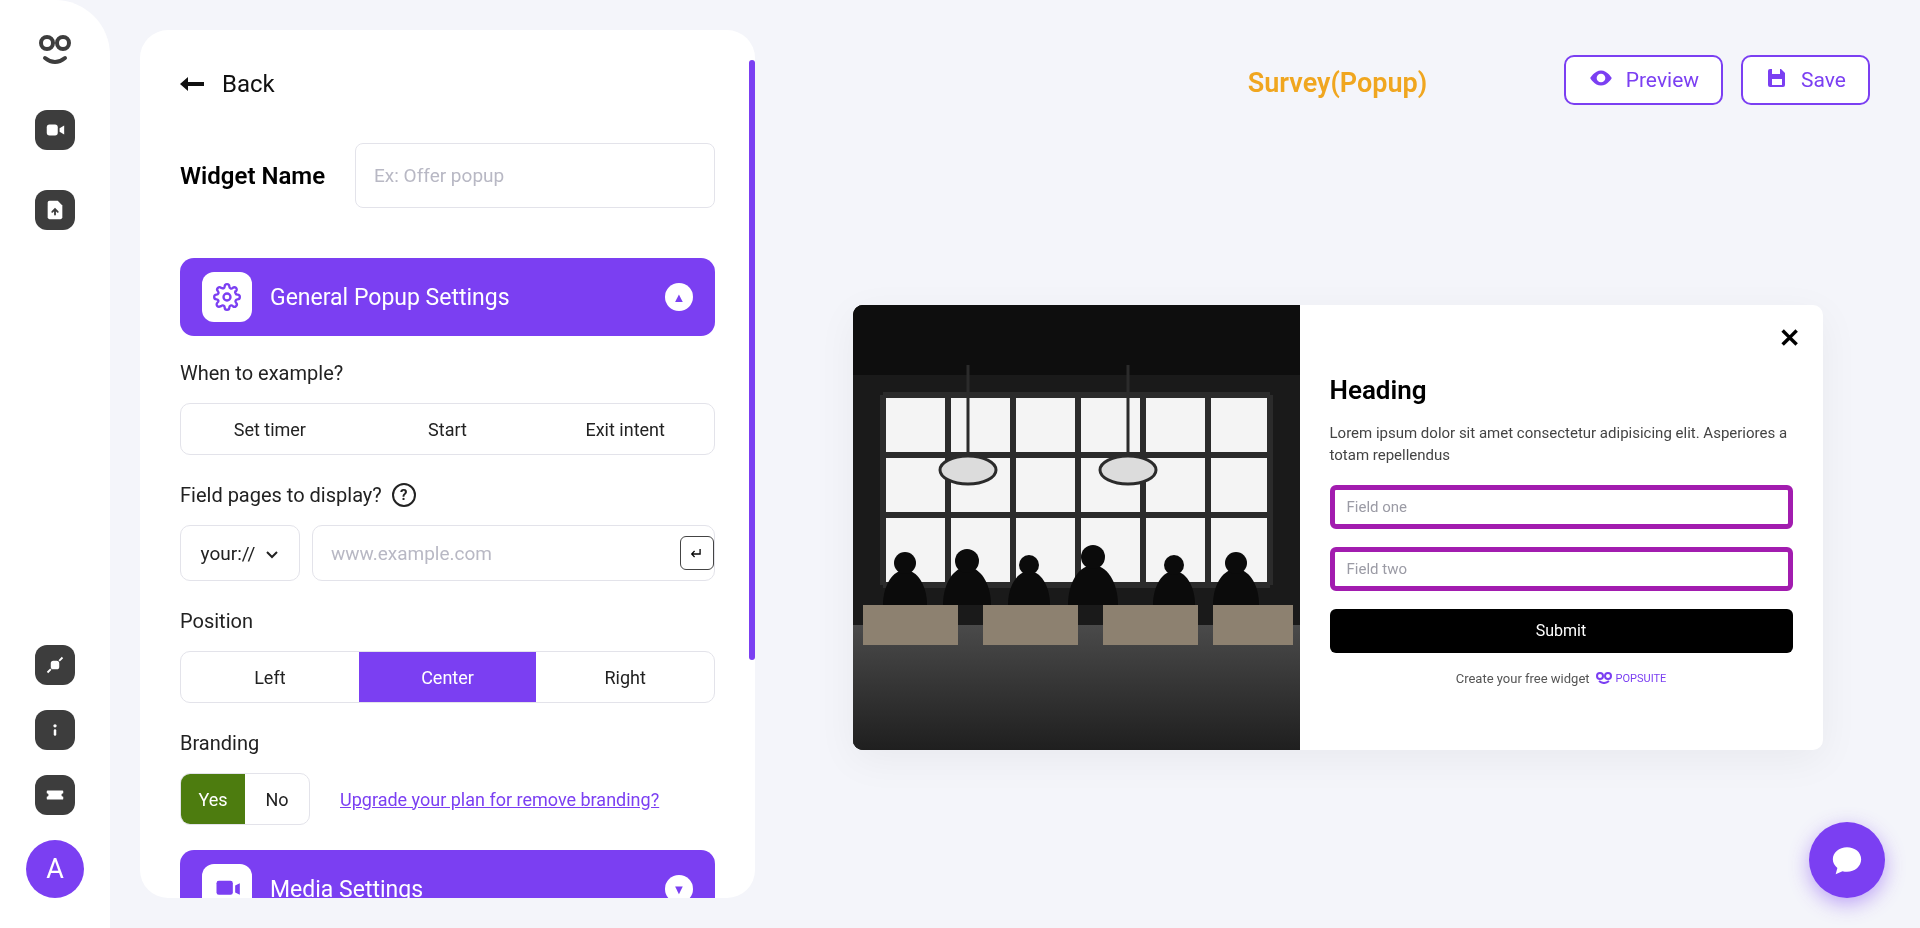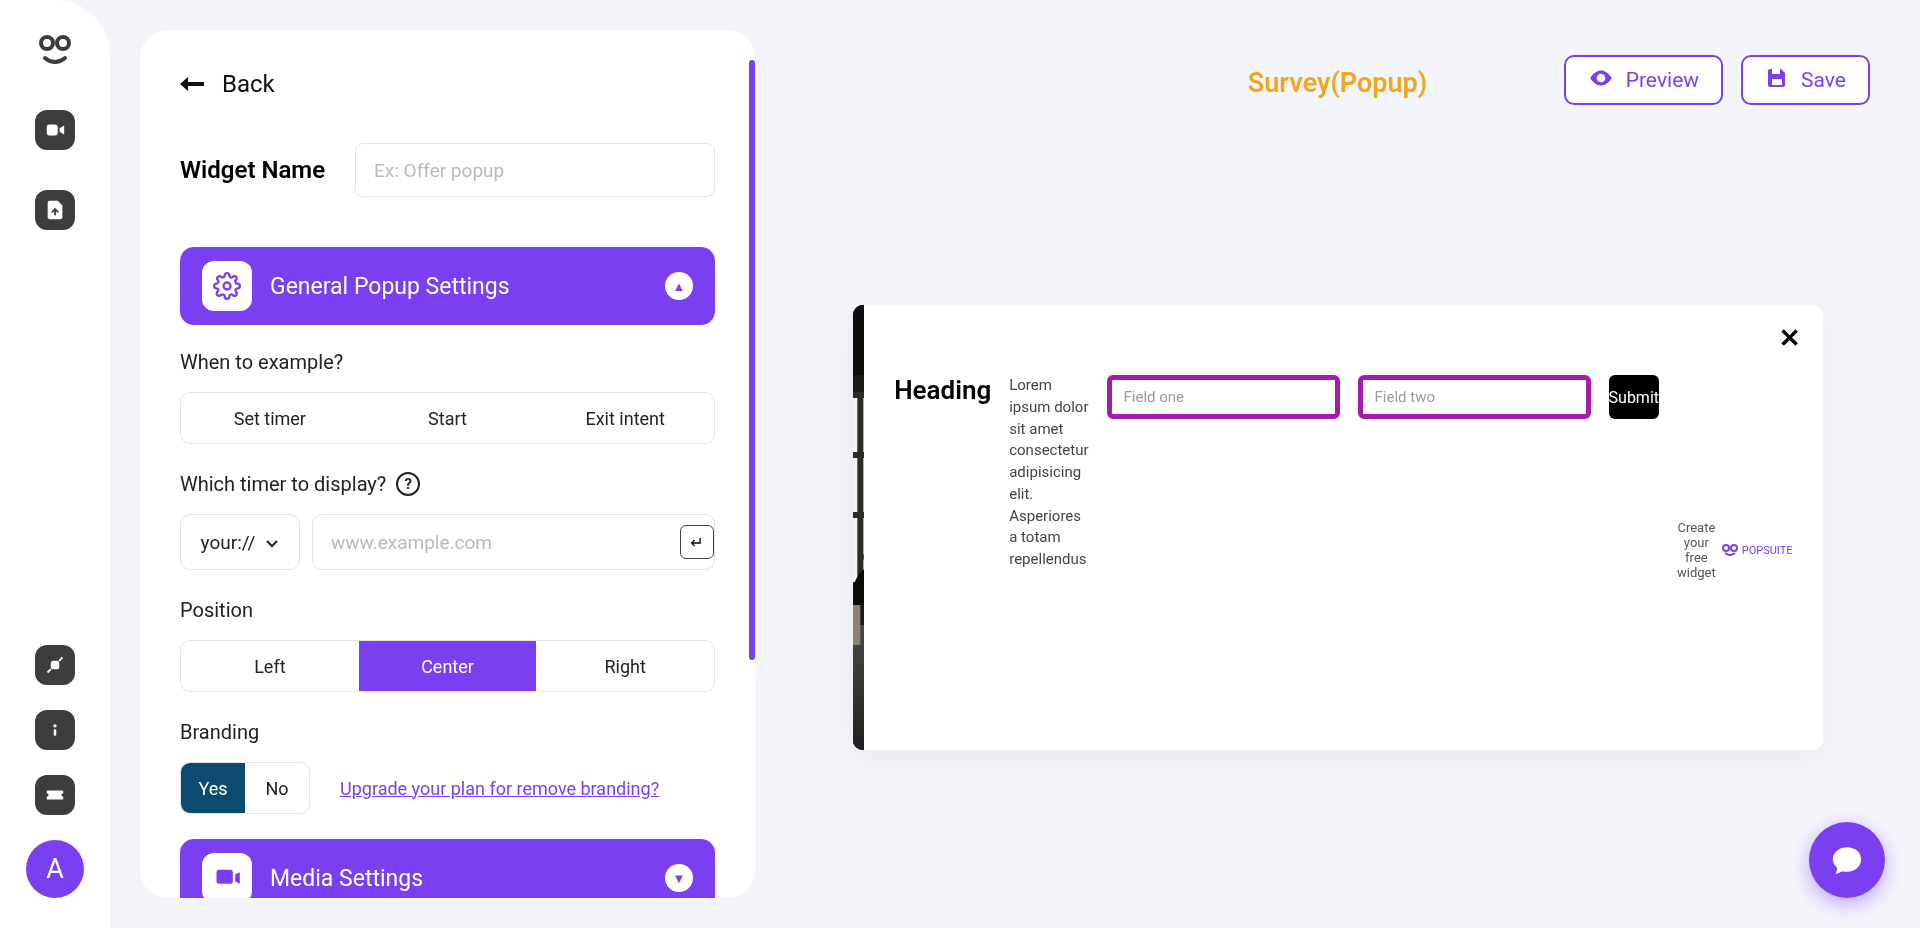--- a/index.html
+++ b/index.html
@@ -14,51 +14,51 @@
   .logo-face{color:#3d3d3d}
   
   .stage{flex:1;display:flex;padding:30px 0 30px 30px}
   
   .panel{width:615px;height:100%;background:#fff;border-radius:28px;padding:40px 40px 30px 40px;position:relative;overflow:hidden}
   .panel::after{content:"";position:absolute;top:30px;right:0;width:6px;height:600px;background:#7b3ff2;border-radius:3px}
   .back-link{display:flex;align-items:center;gap:18px;font-size:24px;color:#111;margin-bottom:45px;cursor:pointer}
   .back-arrow{font-size:22px}
   .row-name{display:flex;align-items:center;gap:30px;margin-bottom:50px}
   .row-name label{font-size:24px;font-weight:600}
-  .name-input{flex:1;height:54px;border:1px solid #e3e3ea;border-radius:8px;padding:0 18px;font-size:19px;color:#333}
+  .name-input{flex:1;height:65px;border:1px solid #e3e3ea;border-radius:8px;padding:0 18px;font-size:19px;color:#333}
   .name-input::placeholder{color:#b8b8c4}
   .accordion-hdr{background:#7b3ff2;color:#fff;border-radius:14px;height:78px;display:flex;align-items:center;padding:0 22px;gap:18px;margin-bottom:25px;cursor:pointer}
   .accordion-hdr .icon-box{width:50px;height:50px;border-radius:12px;background:#fff;color:#7b3ff2;display:flex;align-items:center;justify-content:center}
   .accordion-hdr .title{font-size:23px;flex:1}
   .accordion-hdr .chev{width:28px;height:28px;border-radius:50%;background:#fff;color:#7b3ff2;display:flex;align-items:center;justify-content:center;font-size:13px}
   .sub-label{font-size:20px;color:#222;margin:12px 0 18px 0;display:flex;align-items:center;gap:10px}
   .help-circle{width:24px;height:24px;border:2px solid #222;border-radius:50%;display:flex;align-items:center;justify-content:center;font-size:15px;font-weight:700}
   .segmented{display:flex;border:1px solid #e3e3ea;border-radius:10px;overflow:hidden}
   .segmented .seg{flex:1;height:50px;display:flex;align-items:center;justify-content:center;font-size:18px;color:#222;cursor:pointer}
   .segmented .seg.active{background:#7b3ff2;color:#fff}
   .url-row{display:flex;gap:12px}
   .proto-select{width:120px;height:56px;border:1px solid #e3e3ea;border-radius:10px;display:flex;align-items:center;justify-content:center;gap:10px;font-size:19px;color:#222}
   .url-input-wrap{flex:1;height:56px;border:1px solid #e3e3ea;border-radius:10px;display:flex;align-items:center;padding:0 0 0 18px}
   .url-input{flex:1;border:none;outline:none;font-size:19px;color:#222}
   .url-input::placeholder{color:#b8b8c4}
   .enter-box{width:34px;height:34px;border:1.5px solid #444;border-radius:6px;display:flex;align-items:center;justify-content:center;font-size:16px}
   .yn-row{display:flex;align-items:center;gap:30px}
   .yn-group{border:1px solid #e3e3ea;border-radius:10px;display:flex;overflow:hidden}
   .yn-group .seg{width:64px;height:50px;display:flex;align-items:center;justify-content:center;font-size:18px;color:#222;cursor:pointer}
-  .yn-group .seg.active{background:#0c4a6e;color:#fff}
+  .yn-group .seg.active{background:#4d7c0f;color:#fff}
   .upgrade-link{color:#7b3ff2;text-decoration:underline;font-size:18px;cursor:pointer}
   
   .preview-area{flex:1;position:relative;padding:0 50px}
   .topbar{display:flex;align-items:center;justify-content:flex-end;gap:18px;height:100px}
   .page-title{position:absolute;left:50%;transform:translateX(-50%);top:37px;font-size:27px;font-weight:600;color:#f0a61f}
   .top-btn{height:50px;border:2px solid #7b3ff2;border-radius:10px;background:#fff;color:#7b3ff2;display:flex;align-items:center;gap:12px;padding:0 22px;font-size:21px;cursor:pointer}
   .popup-card{width:970px;height:445px;margin:175px auto 0 auto;background:#fff;border-radius:10px;display:flex;overflow:hidden;box-shadow:0 10px 40px rgba(0,0,0,.05);position:relative}
   .popup-img{width:447px;height:100%;background:#222;position:relative;overflow:hidden}
   .popup-img svg{width:100%;height:100%}
-  .popup-body{flex:1;padding:70px 30px 25px 30px;display:flex;flex-direction:row;gap:18px}
+  .popup-body{flex:1;padding:70px 30px 25px 30px;display:flex;flex-direction:column;gap:18px}
   .popup-close{position:absolute;top:18px;right:22px;font-size:26px;font-weight:600;cursor:pointer}
   .popup-body h2{font-size:26px;font-weight:600}
   .popup-body p{font-size:15px;color:#444;line-height:1.45}
   .popup-body input{height:44px;border:5px solid #a21caf;border-radius:6px;padding:0 12px;font-size:15px}
   .popup-body input::placeholder{color:#9b9ba5}
   .popup-submit{height:44px;background:#000;color:#fff;border:none;border-radius:6px;font-size:16px;cursor:pointer}
   .popup-credit{text-align:center;font-size:13px;color:#555;display:flex;align-items:center;justify-content:center;gap:6px}
   .brand-chip{color:#7b3ff2;font-weight:400;font-size:11px;display:flex;align-items:center;gap:4px}
   
   .fab{position:fixed;right:35px;bottom:30px;width:76px;height:76px;border-radius:50%;background:#7b3ff2;color:#fff;display:flex;align-items:center;justify-content:center;cursor:pointer;box-shadow:0 6px 20px rgba(123,63,242,.45)}
@@ -139,21 +139,21 @@
     </div>
 
     <div class="sub-label">When to example?</div>
     <div class="segmented" style="margin-bottom:28px">
       <div class="seg">Set timer</div>
       <div class="seg">Start</div>
       <div class="seg">Exit intent</div>
     </div>
 
     <div class="sub-label">
-      <span>Which timer to display?</span>
+      <span>Field pages to display?</span>
       <span class="help-circle">?</span>
     </div>
     <div class="url-row" style="margin-bottom:28px">
       <div class="proto-select">
         <span>your://</span>
         <span>
           <svg width="14" height="10" viewBox="0 0 14 10" fill="none" stroke="currentColor" stroke-width="2">
               <path d="M2 2l5 5 5-5"></path>
             </svg>
         </span>

